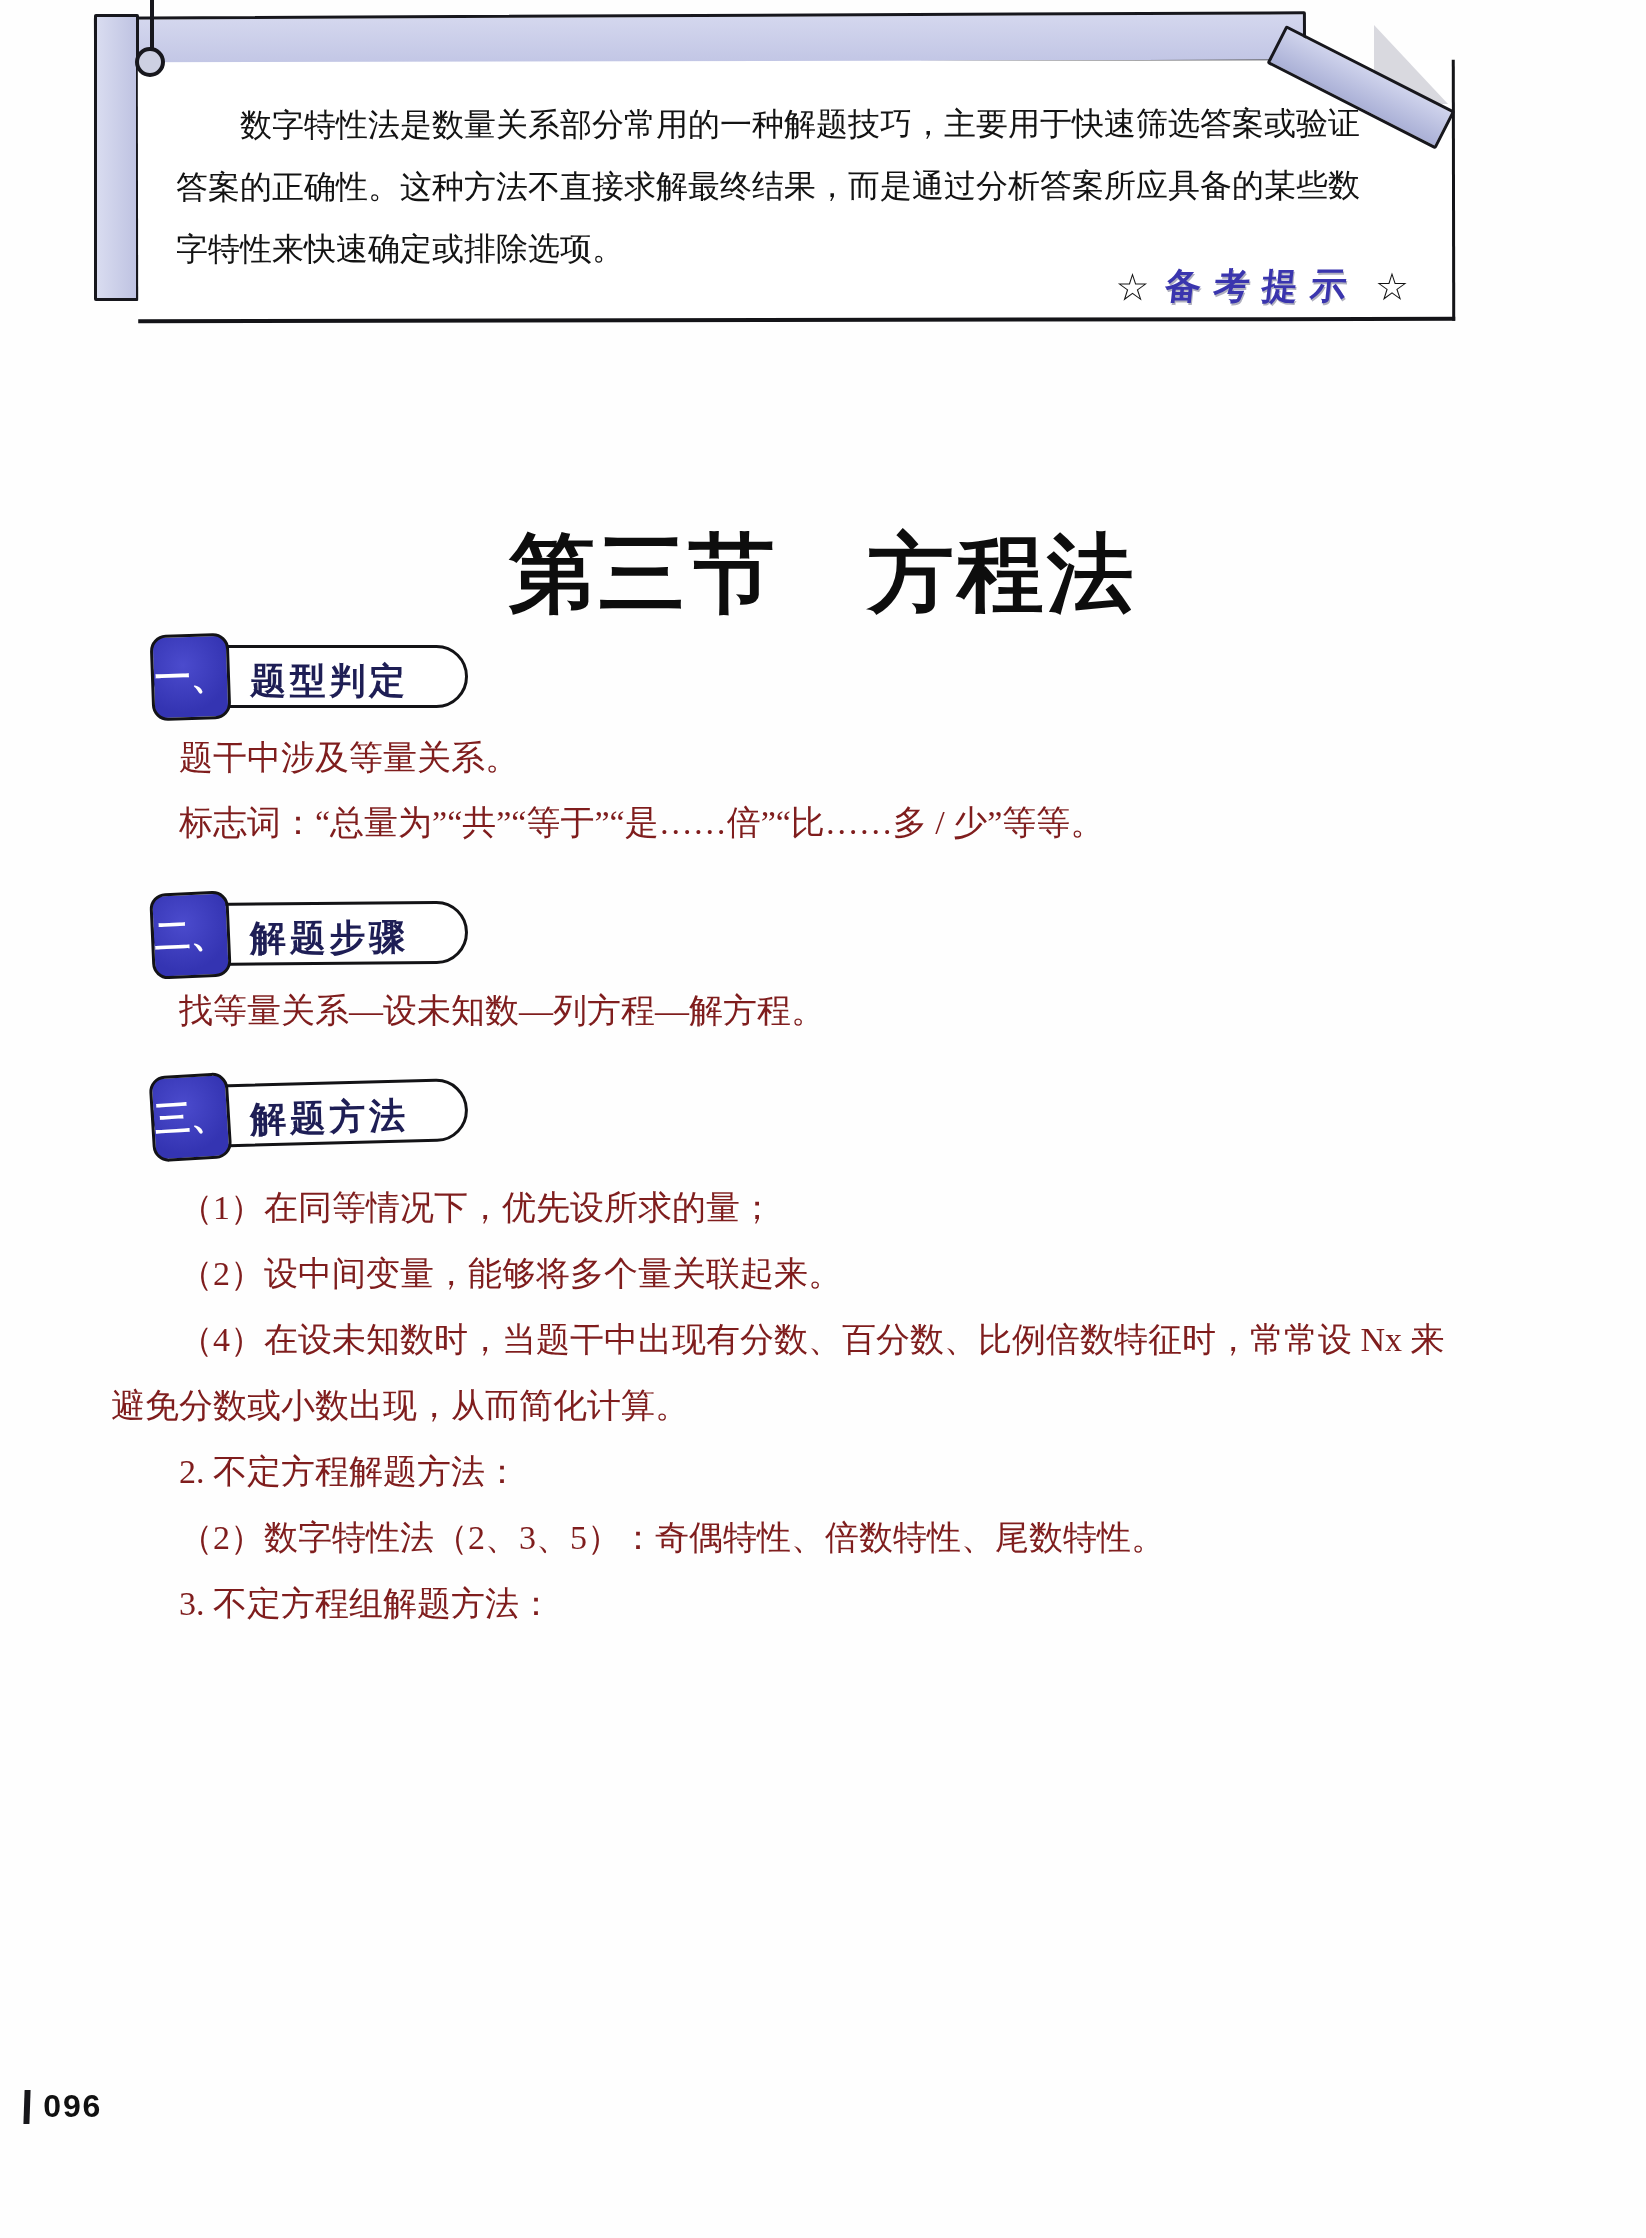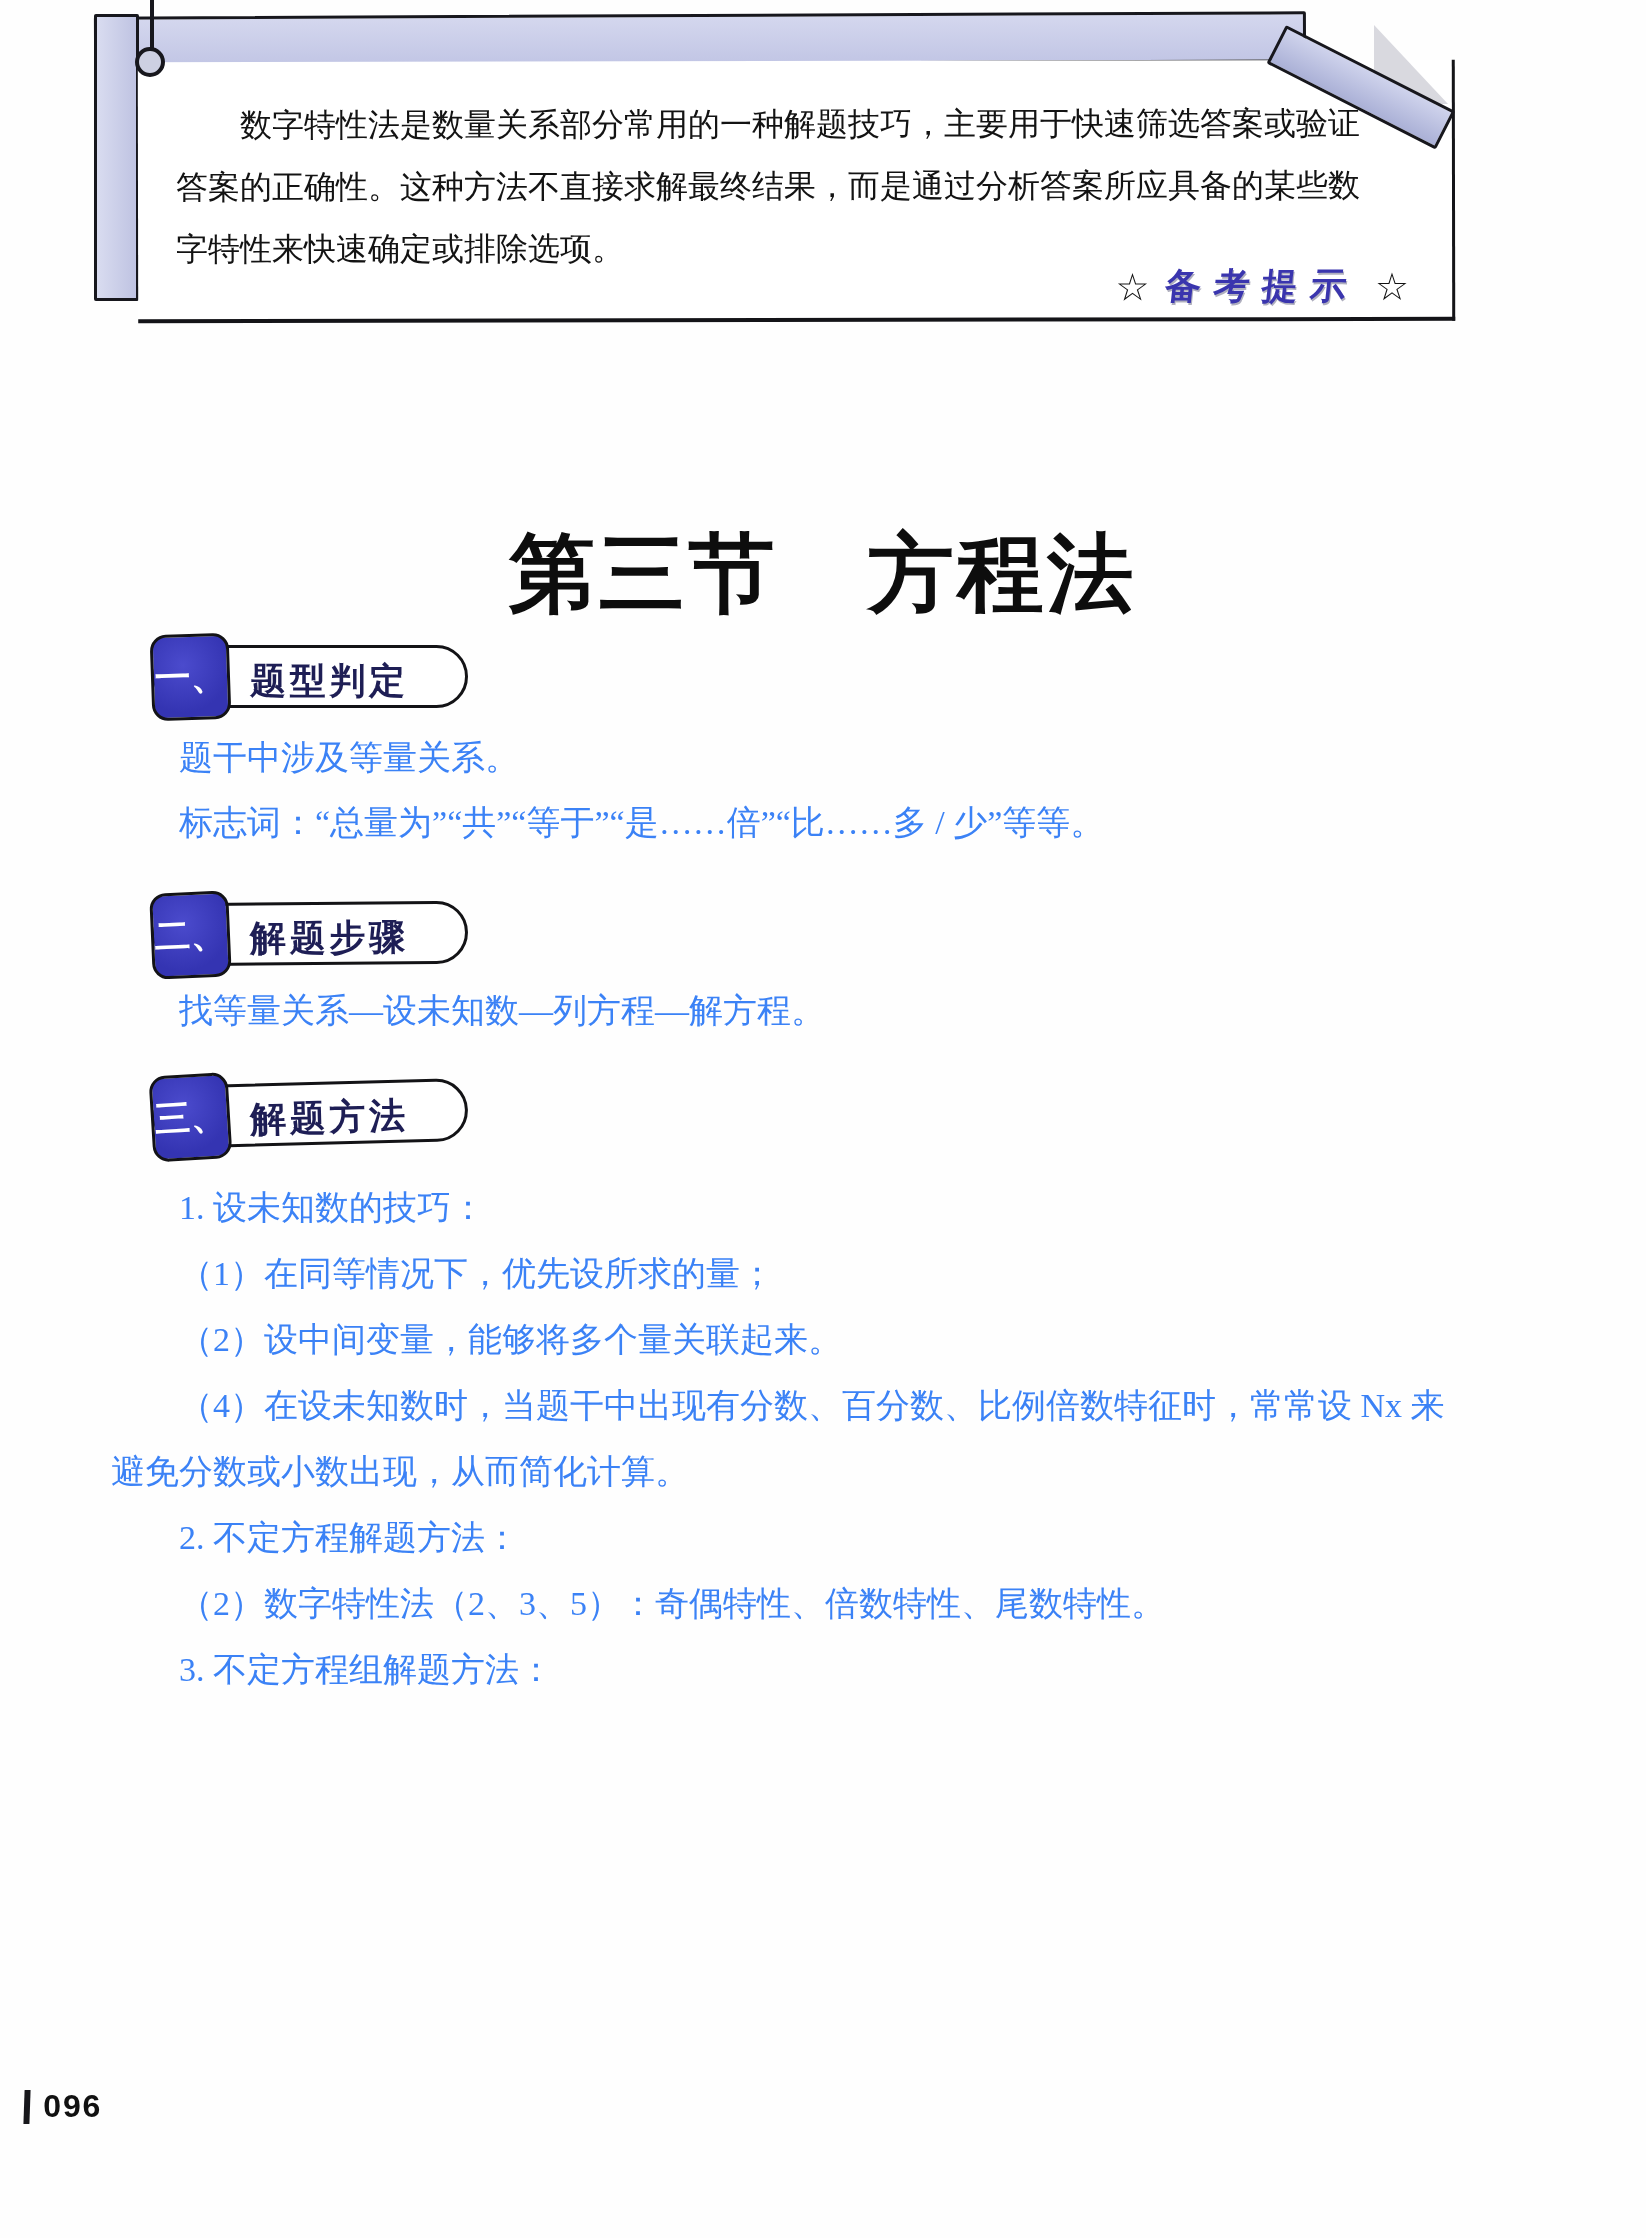--- a/index.html
+++ b/index.html
@@ -99,21 +99,21 @@
   }
   .badge-1 { top:636px; }
   .badge-2 { top:893px; transform:rotate(-0.5deg); }
   .badge-3 { top:1073px; transform:rotate(-1.5deg); }
 
   
   .para-block { position:absolute; left:111px; width:1447px; }
   .para {
     font-size:34px; line-height:65px;
     text-indent:2em; white-space:pre-wrap;
-    margin:0; color:#3b82f6;
+    margin:0; color:#7f1d1d;
   }
   .block-s1 { top:725px; }
   .block-s2 { top:978px; }
   .block-s3 { top:1175px; }
   .block-s3 .para { line-height:66px; }
 
   
   .footer {
     position:absolute; left:23.6px; top:2088px;
     display:flex; align-items:center; gap:14px;
@@ -166,21 +166,20 @@
 <div class="para-block block-s2">
   <p class="para">找等量关系—设未知数—列方程—解方程。</p>
 </div>
 
 <div class="badge badge-3">
   <div class="badge-pill"></div>
   <div class="badge-num">三、</div>
   <div class="badge-label">解题方法</div>
 </div>
 <div class="para-block block-s3">
-  <p class="para">1. 设未知数的技巧：</p>
   <p class="para">（1）在同等情况下，优先设所求的量；</p>
   <p class="para">（2）设中间变量，能够将多个量关联起来。</p>
   <p class="para">（4）在设未知数时，当题干中出现有分数、百分数、比例倍数特征时，常常设 Nx 来
 避免分数或小数出现，从而简化计算。</p>
   <p class="para">2. 不定方程解题方法：</p>
   <p class="para">（2）数字特性法（2、3、5）：奇偶特性、倍数特性、尾数特性。</p>
   <p class="para">3. 不定方程组解题方法：</p>
 </div>
 
 <div class="footer">

